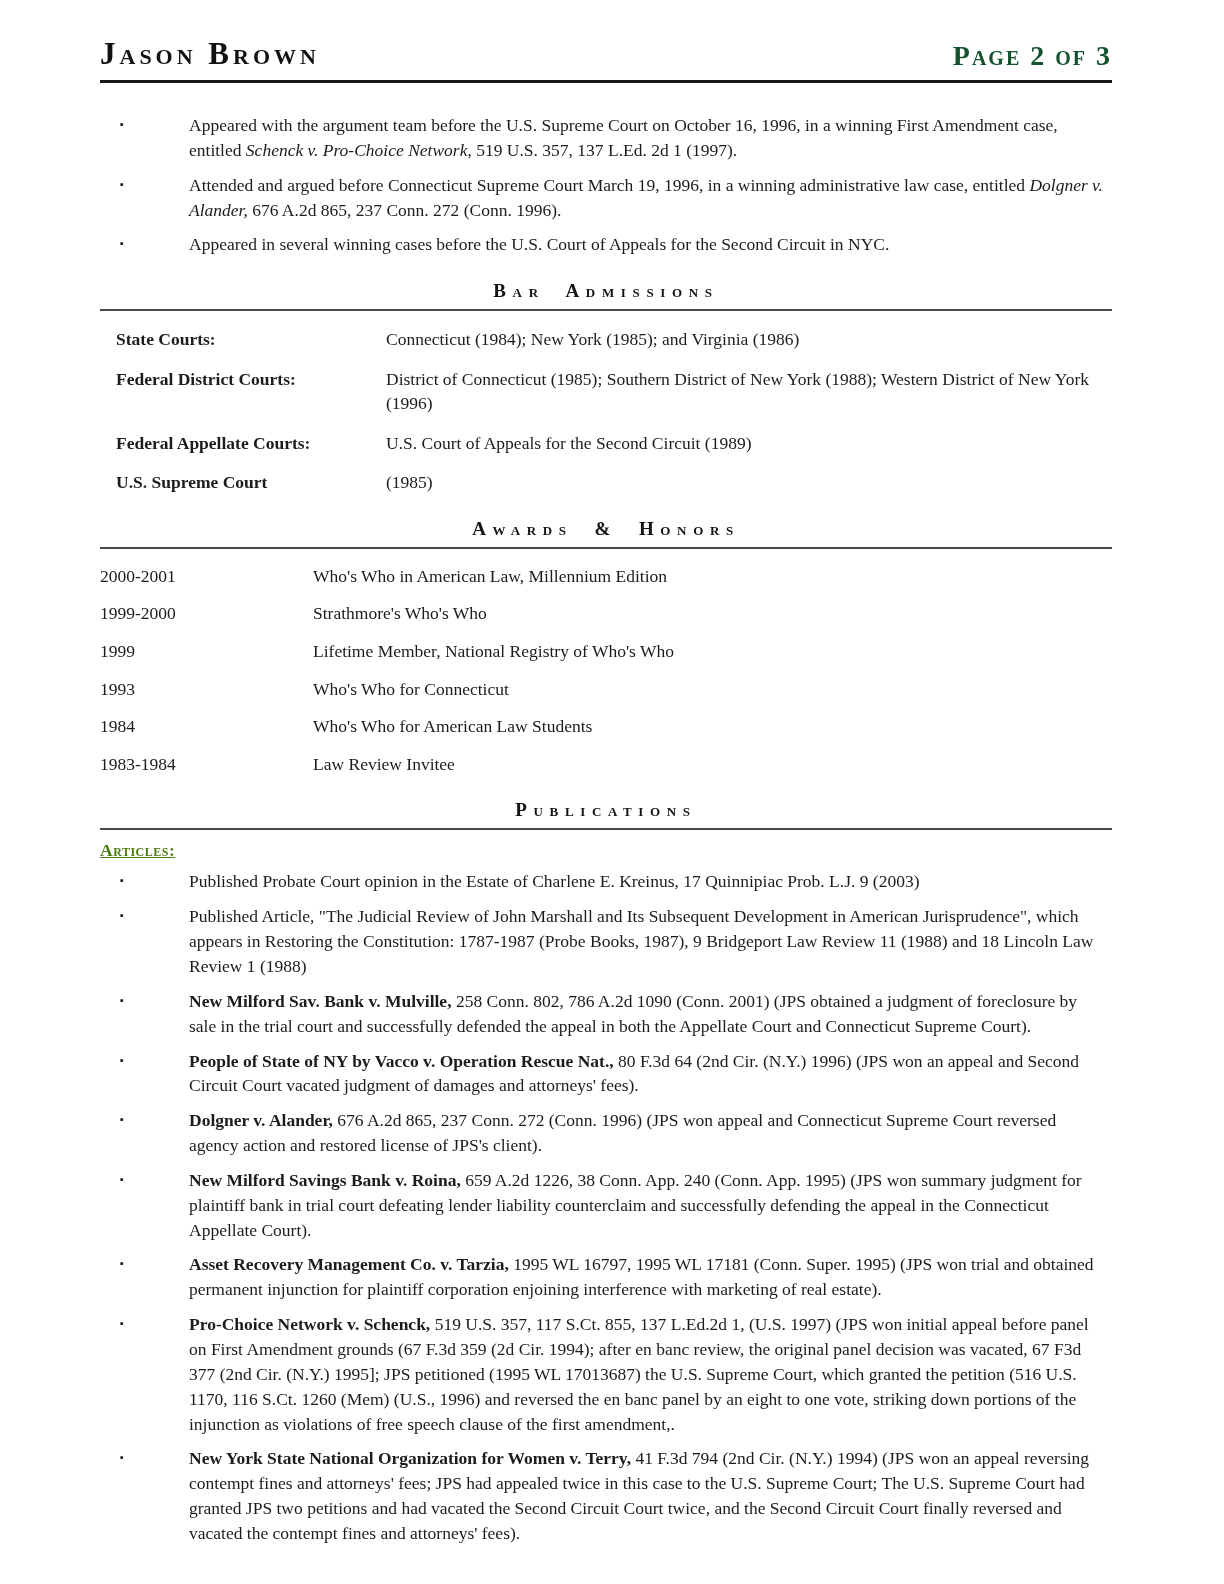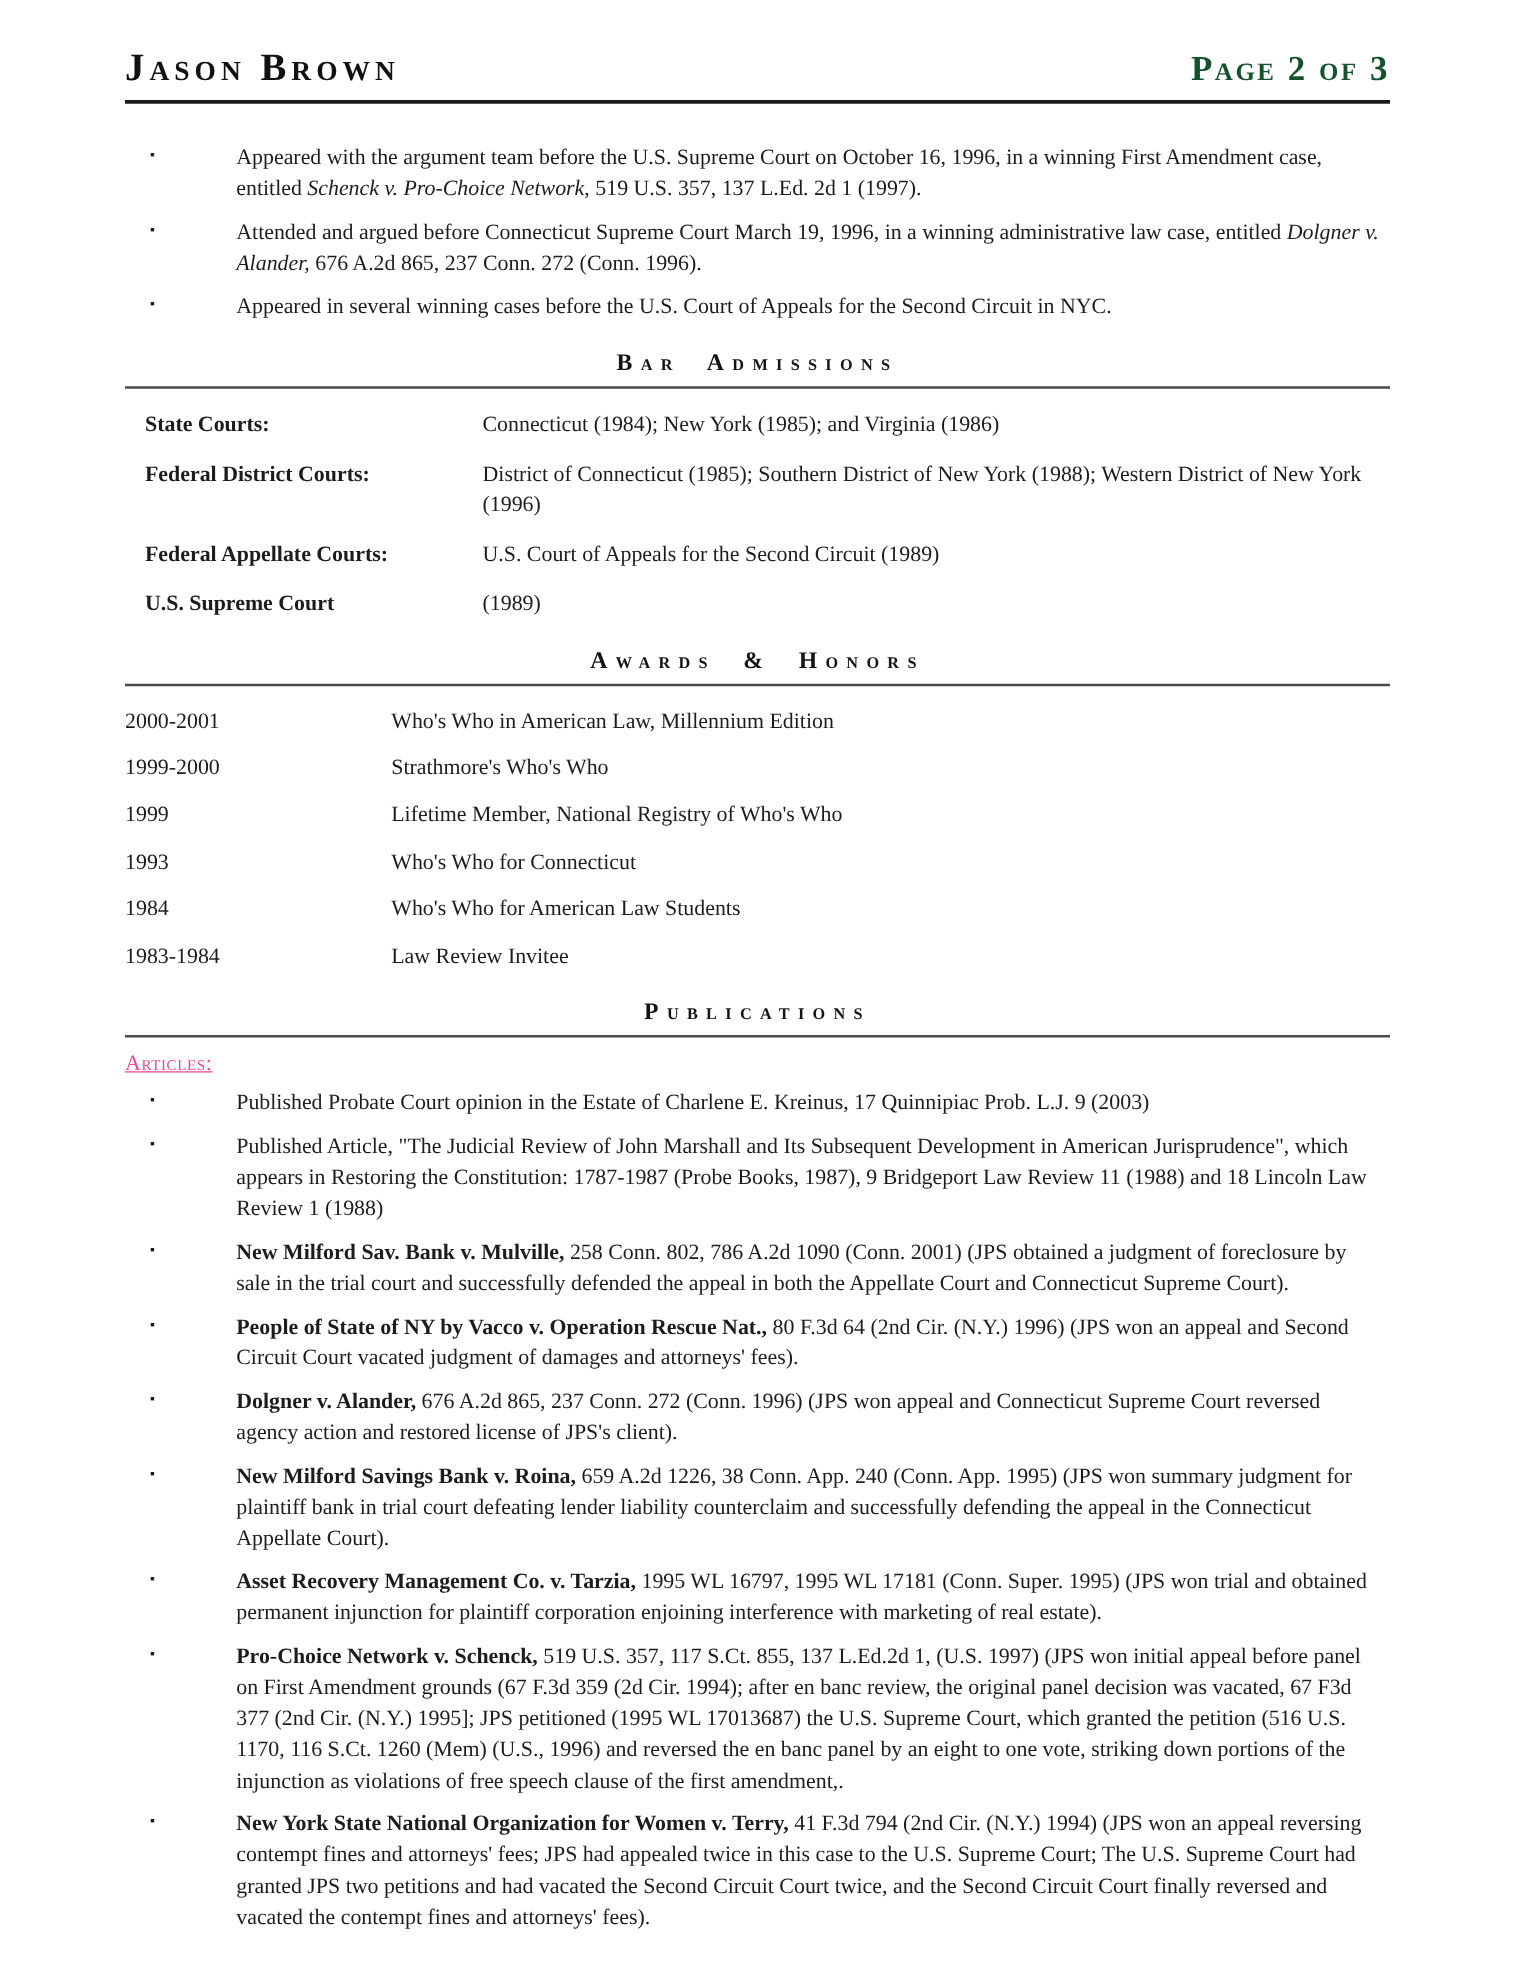--- a/index.html
+++ b/index.html
@@ -92,25 +92,25 @@
     grid-template-columns: 213px 1fr;
     row-gap: 14px;
     font-size: 17.5px;
     line-height: 1.35;
     margin-bottom: 10px;
   }
 
   
   .sub-heading {
     font-variant: small-caps;
-    font-weight: 400;
+    font-weight: 700;
     font-size: 17.5px;
     letter-spacing: 0.5px;
     text-decoration: underline;
-    color: #ec4899;
+    color: #4d7c0f;
     margin-bottom: 8px;
   }
   .articles-list { padding-left: 20px; padding-right: 6px; margin-bottom: 6px; }
   .articles-list > li { margin-bottom: 6px; }
   .cases-list { padding-left: 20px; padding-right: 6px; }
   .cases-list > li { margin-bottom: 13px; }
   .cases-list b { font-weight: 700; }
   .li-text { flex: 1 1 auto; margin-left: 41px; }
   .pub-section { margin-top: 2px; }
 </style>
@@ -142,21 +142,21 @@
   <div class="section-heading">Bar Admissions</div>
   <hr class="rule">
   <div class="bar-table">
     <div class="lbl">State Courts:</div>
     <div>Connecticut (1984); New York (1985); and Virginia (1986)</div>
     <div class="lbl">Federal District Courts:</div>
     <div>District of Connecticut (1985); Southern District of New York (1988); Western District of New York (1996)</div>
     <div class="lbl">Federal Appellate Courts:</div>
     <div>U.S. Court of Appeals for the Second Circuit (1989)</div>
     <div class="lbl">U.S. Supreme Court</div>
-    <div>(1989)</div>
+    <div>(1985)</div>
   </div>
 
   <div class="section-heading">Awards &amp; Honors</div>
   <hr class="rule">
   <div class="awards-table">
     <div>2000-2001</div>
     <div>Who's Who in American Law, Millennium Edition</div>
     <div>1999-2000</div>
     <div>Strathmore's Who's Who</div>
     <div>1999</div>

